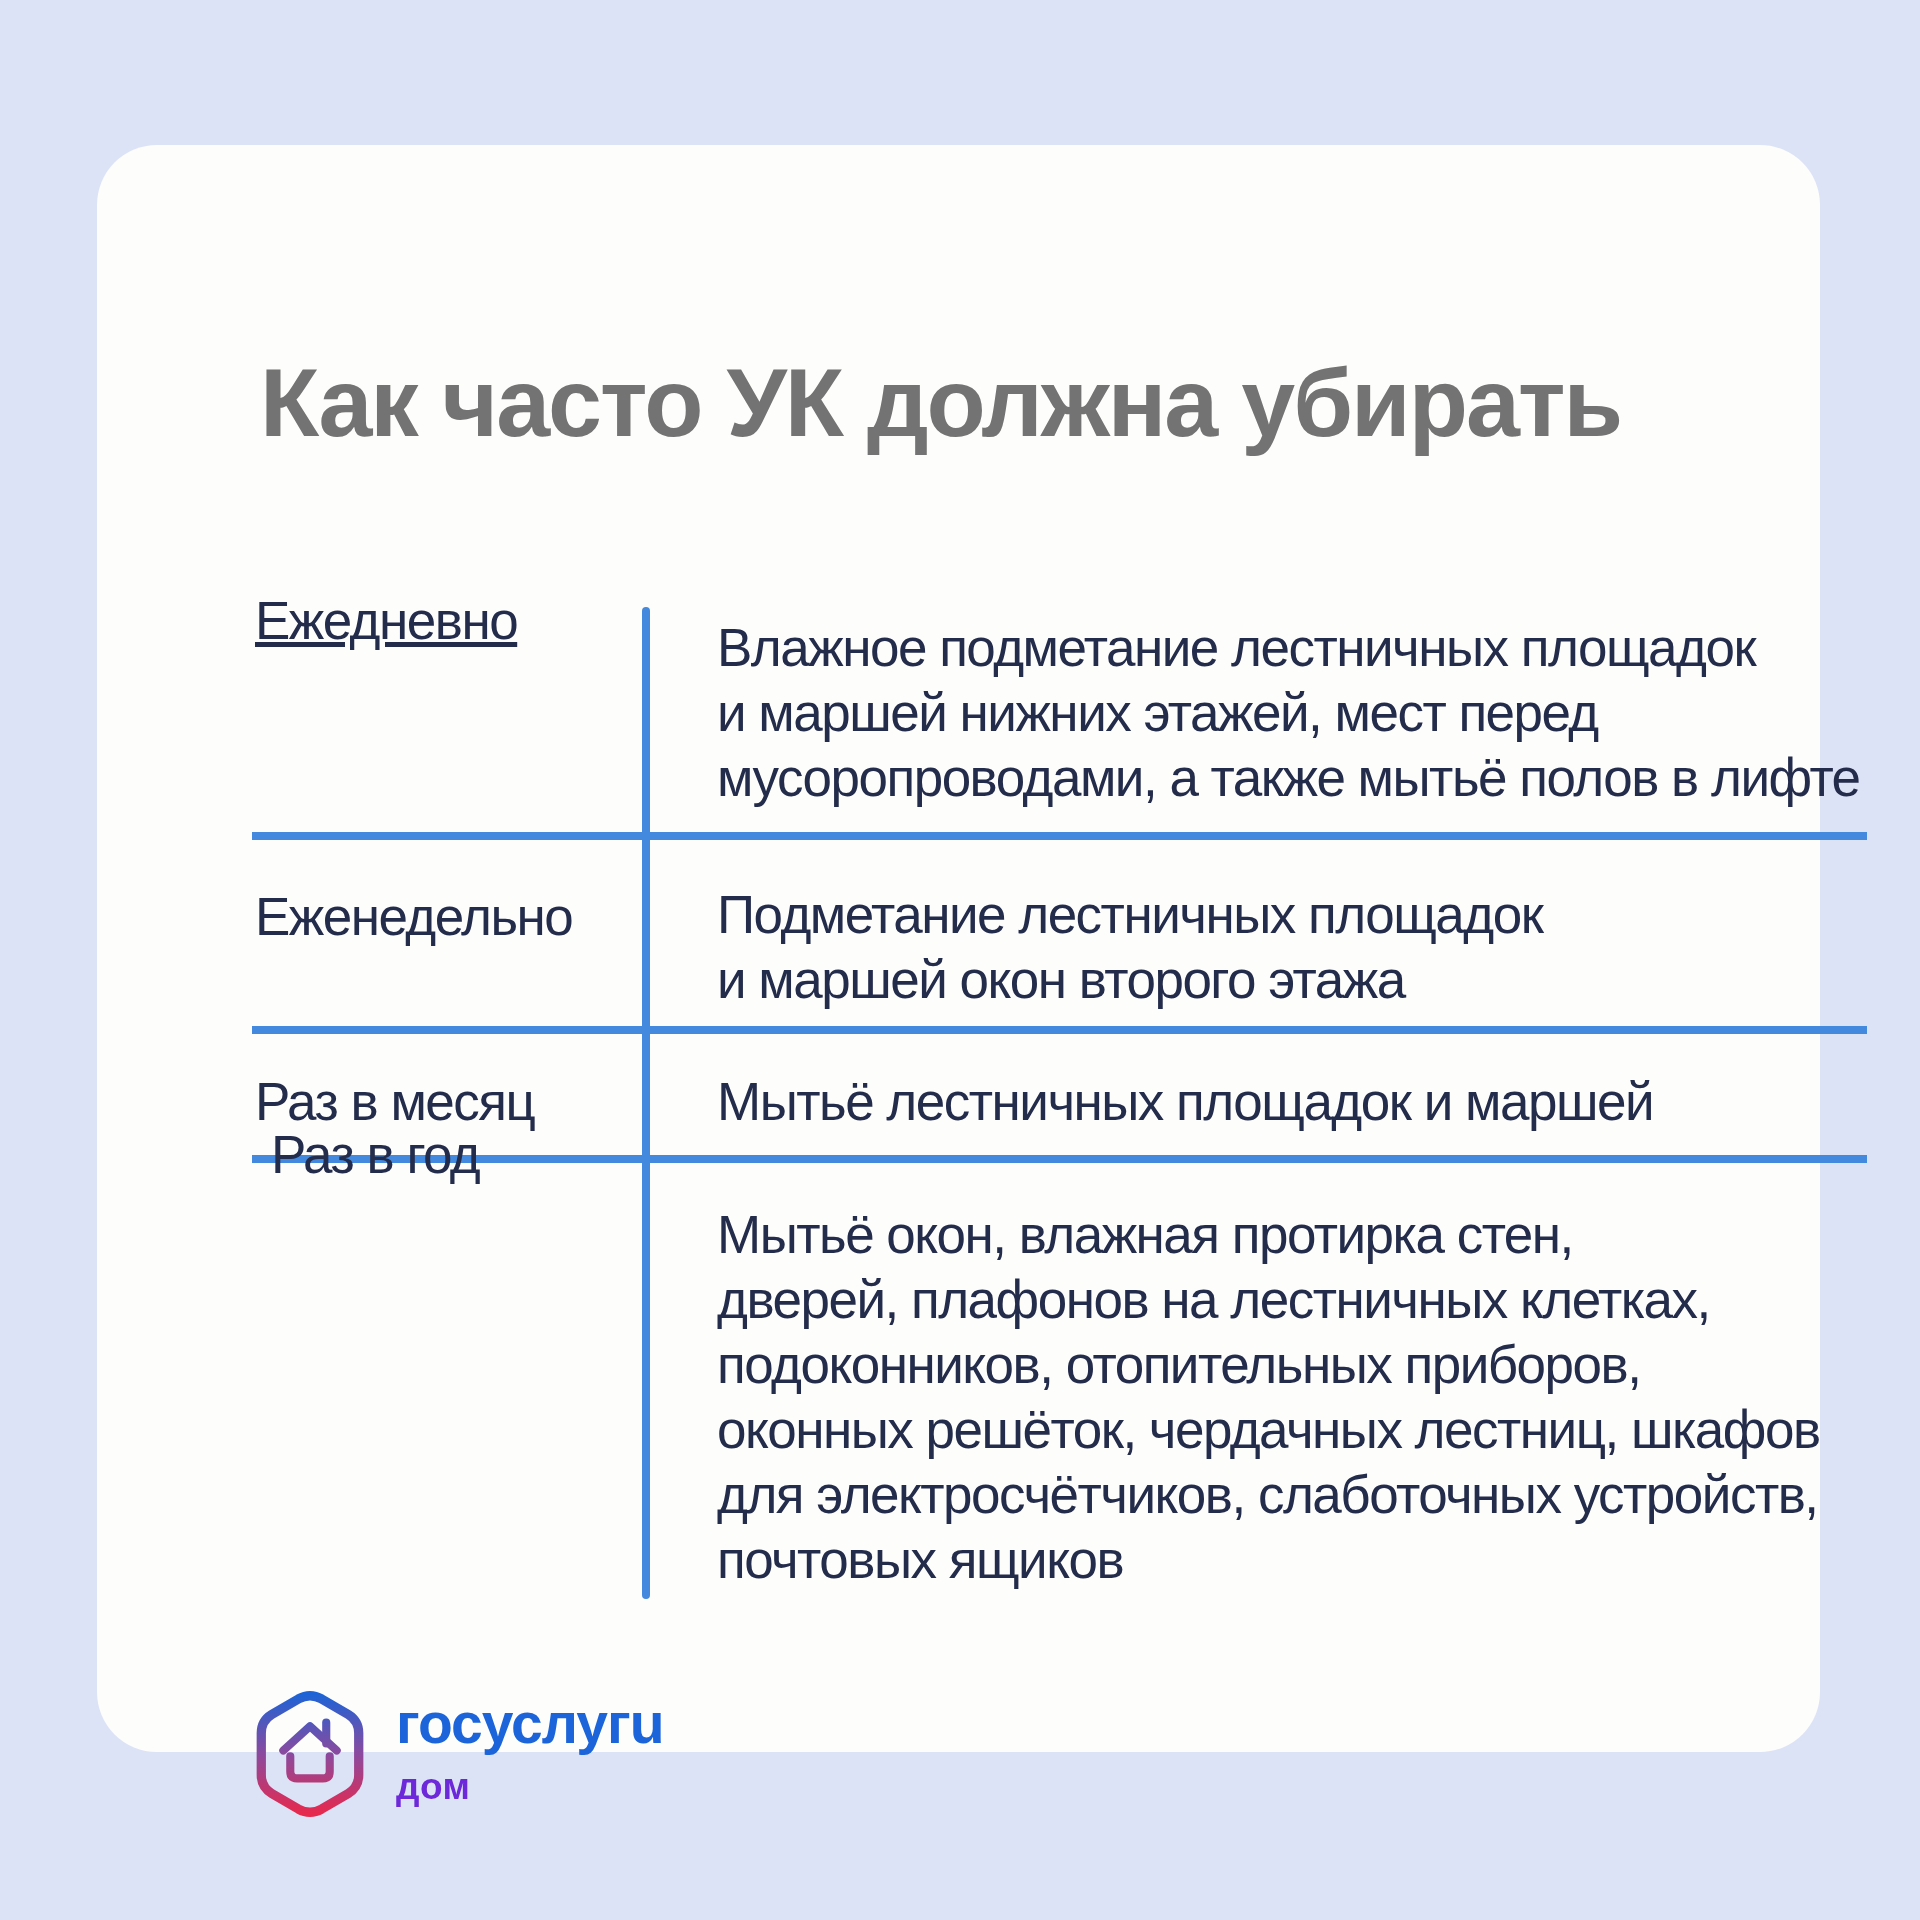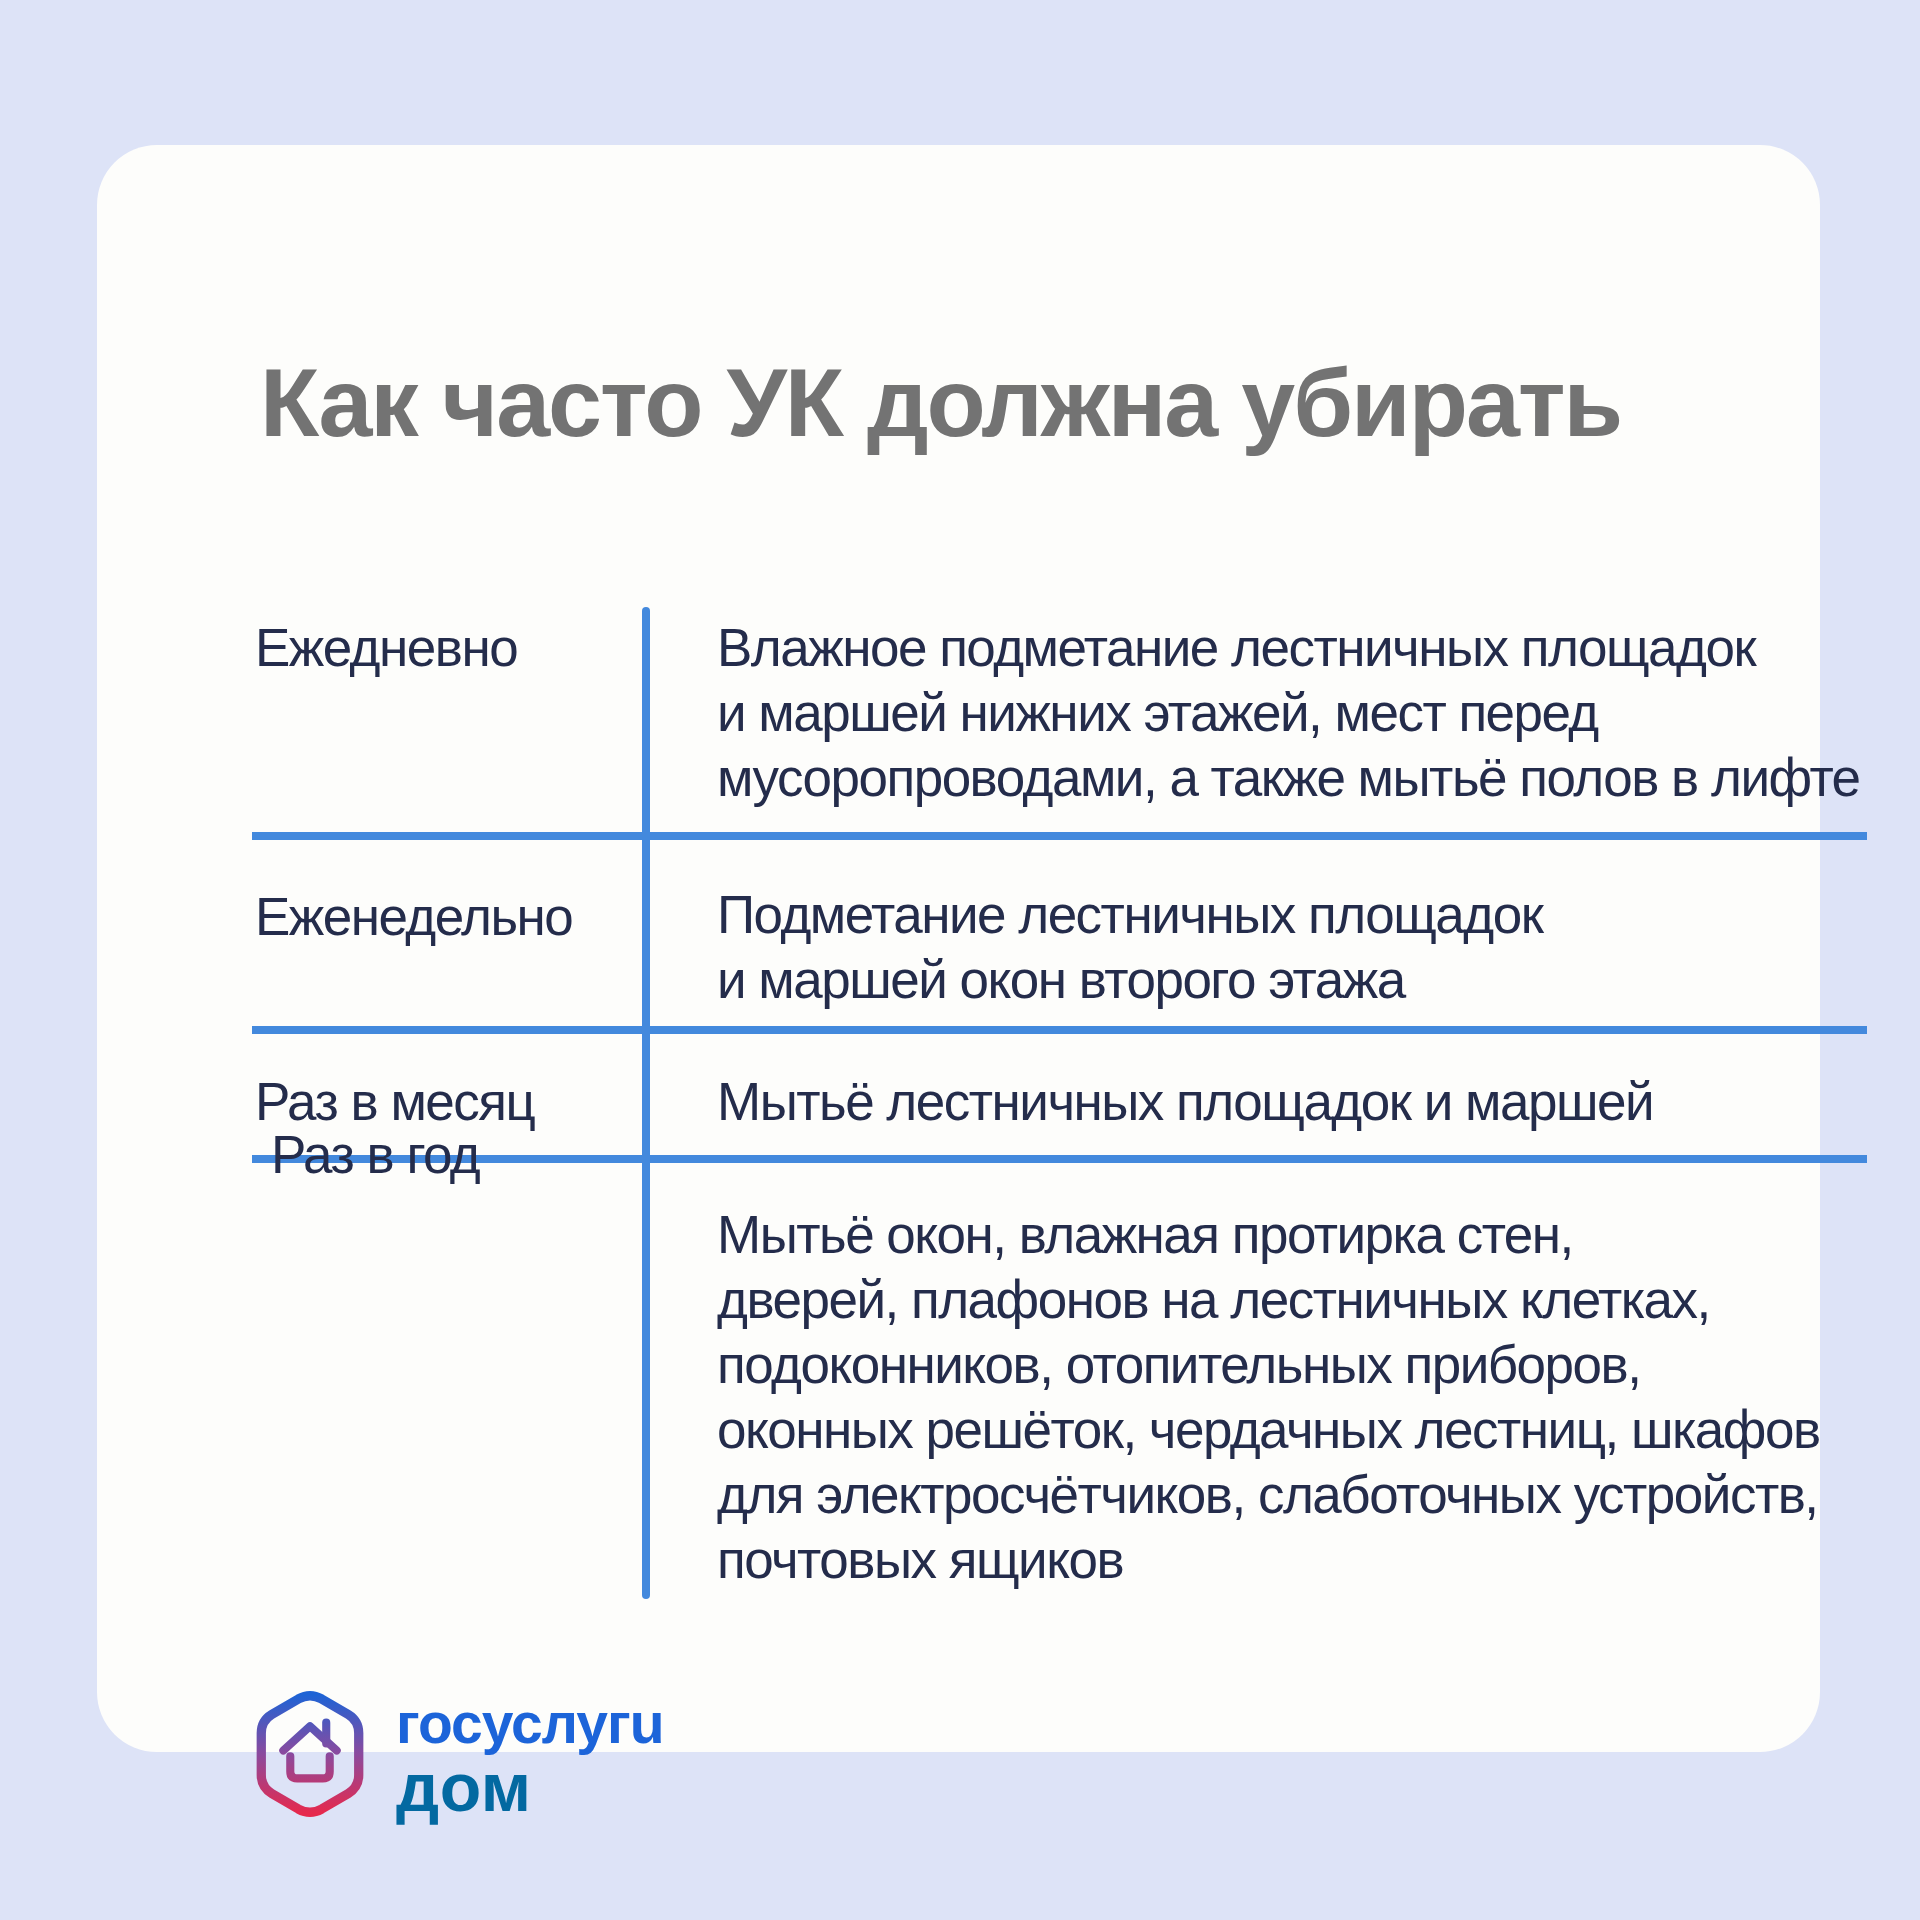--- a/index.html
+++ b/index.html
@@ -55,21 +55,21 @@
     color: #242c4b;
     font-size: 53px;
     font-weight: 500;
     letter-spacing: -1.5px;
     line-height: 65px;
     white-space: pre-line;
   }
   .freq { left: 158px; width: 370px; }
   .task { left: 620px; width: 1180px; }
 
-  .freq.r0 { top: 470px; }
+  .freq.r0 { top: 443px; text-decoration: underline; }
   .task.t0 { top: 470px; }
   .freq.r1 { top: 739px; }
   .task.t1 { top: 737px; }
   .freq.r2 { top: 924px; }
   .task.t2 { top: 924px; }
   .freq.r3 { top: 977px; margin-left: 16px; }
   .task.t3 { top: 1057px; }
 
   .logo {
     position: absolute;
@@ -85,25 +85,25 @@
     flex-direction: column;
   }
   .brand-top {
     font-size: 57px;
     font-weight: 700;
     letter-spacing: -1px;
     line-height: 64px;
     color: #1c64d9;
   }
   .brand-bottom {
-    font-size: 68px;
+    font-size: 37px;
     font-weight: 700;
     letter-spacing: 0.5px;
     line-height: 64px;
-    color: #0369a1;
+    color: #6d28d9;
   }
 </style>
 </head>
 <body>
 
 <div class="stage">
   <div class="card">
 
     <h1 class="title">Как часто УК должна убирать</h1>
 

